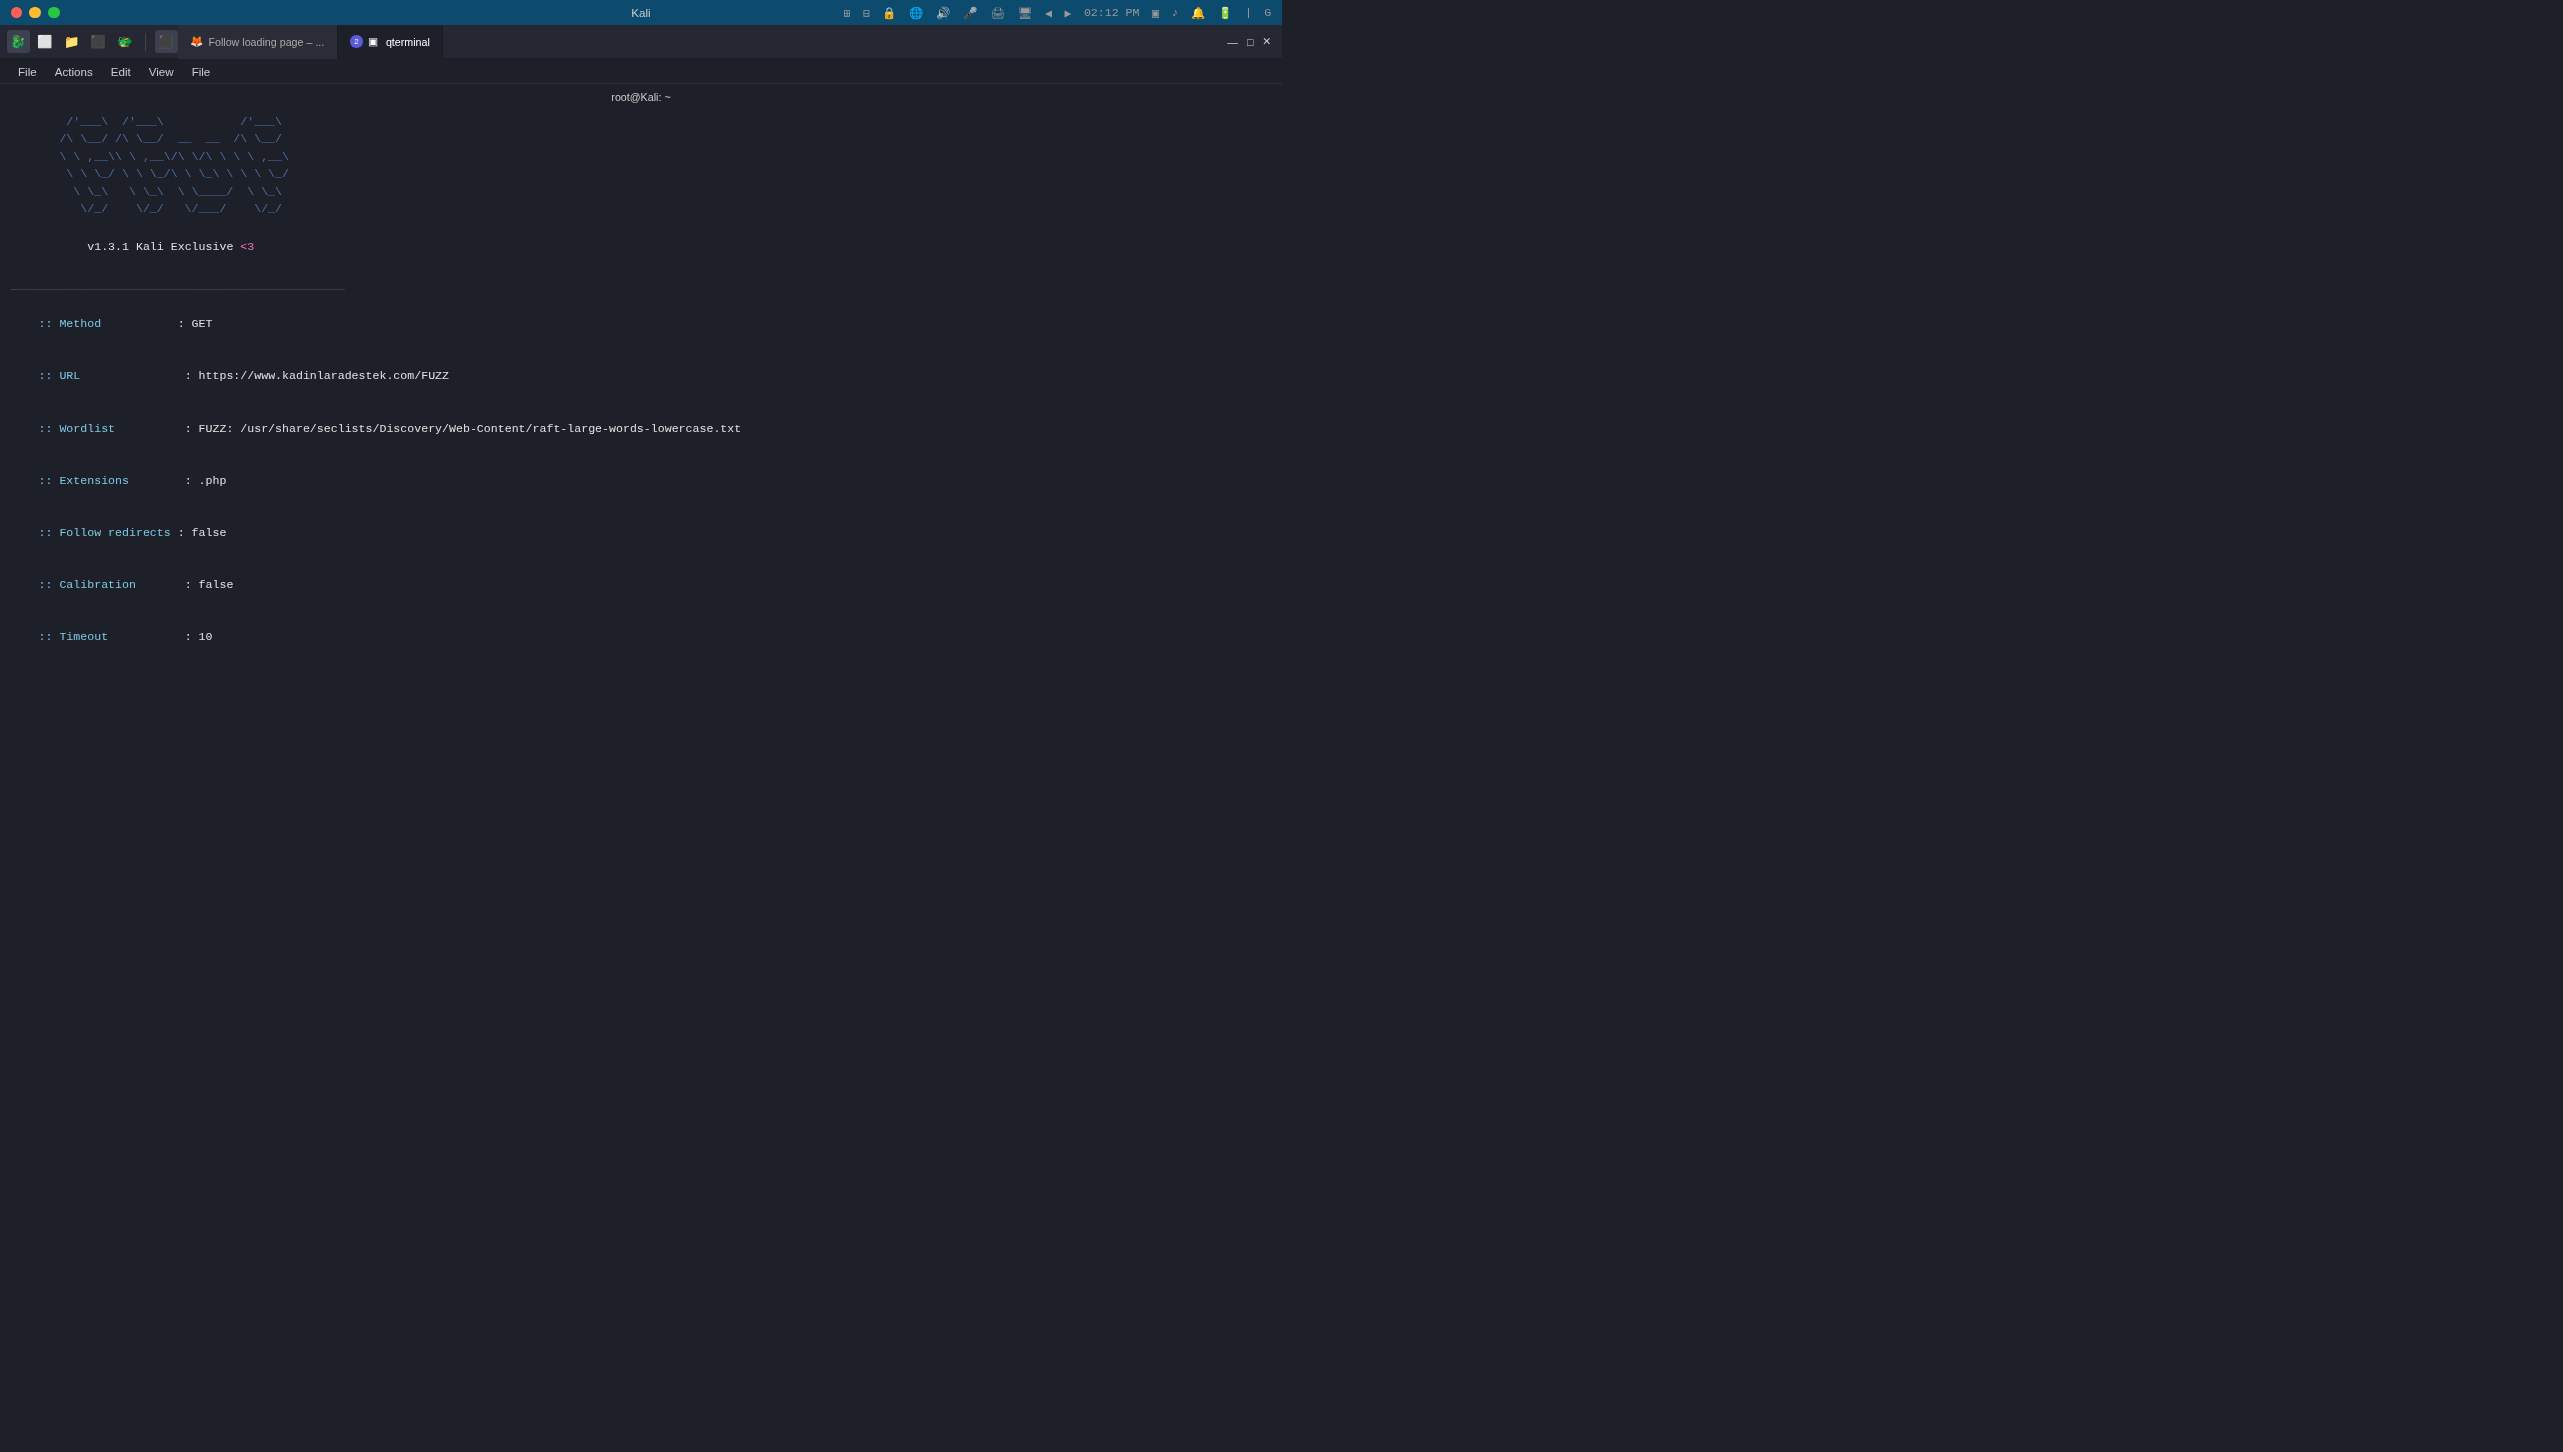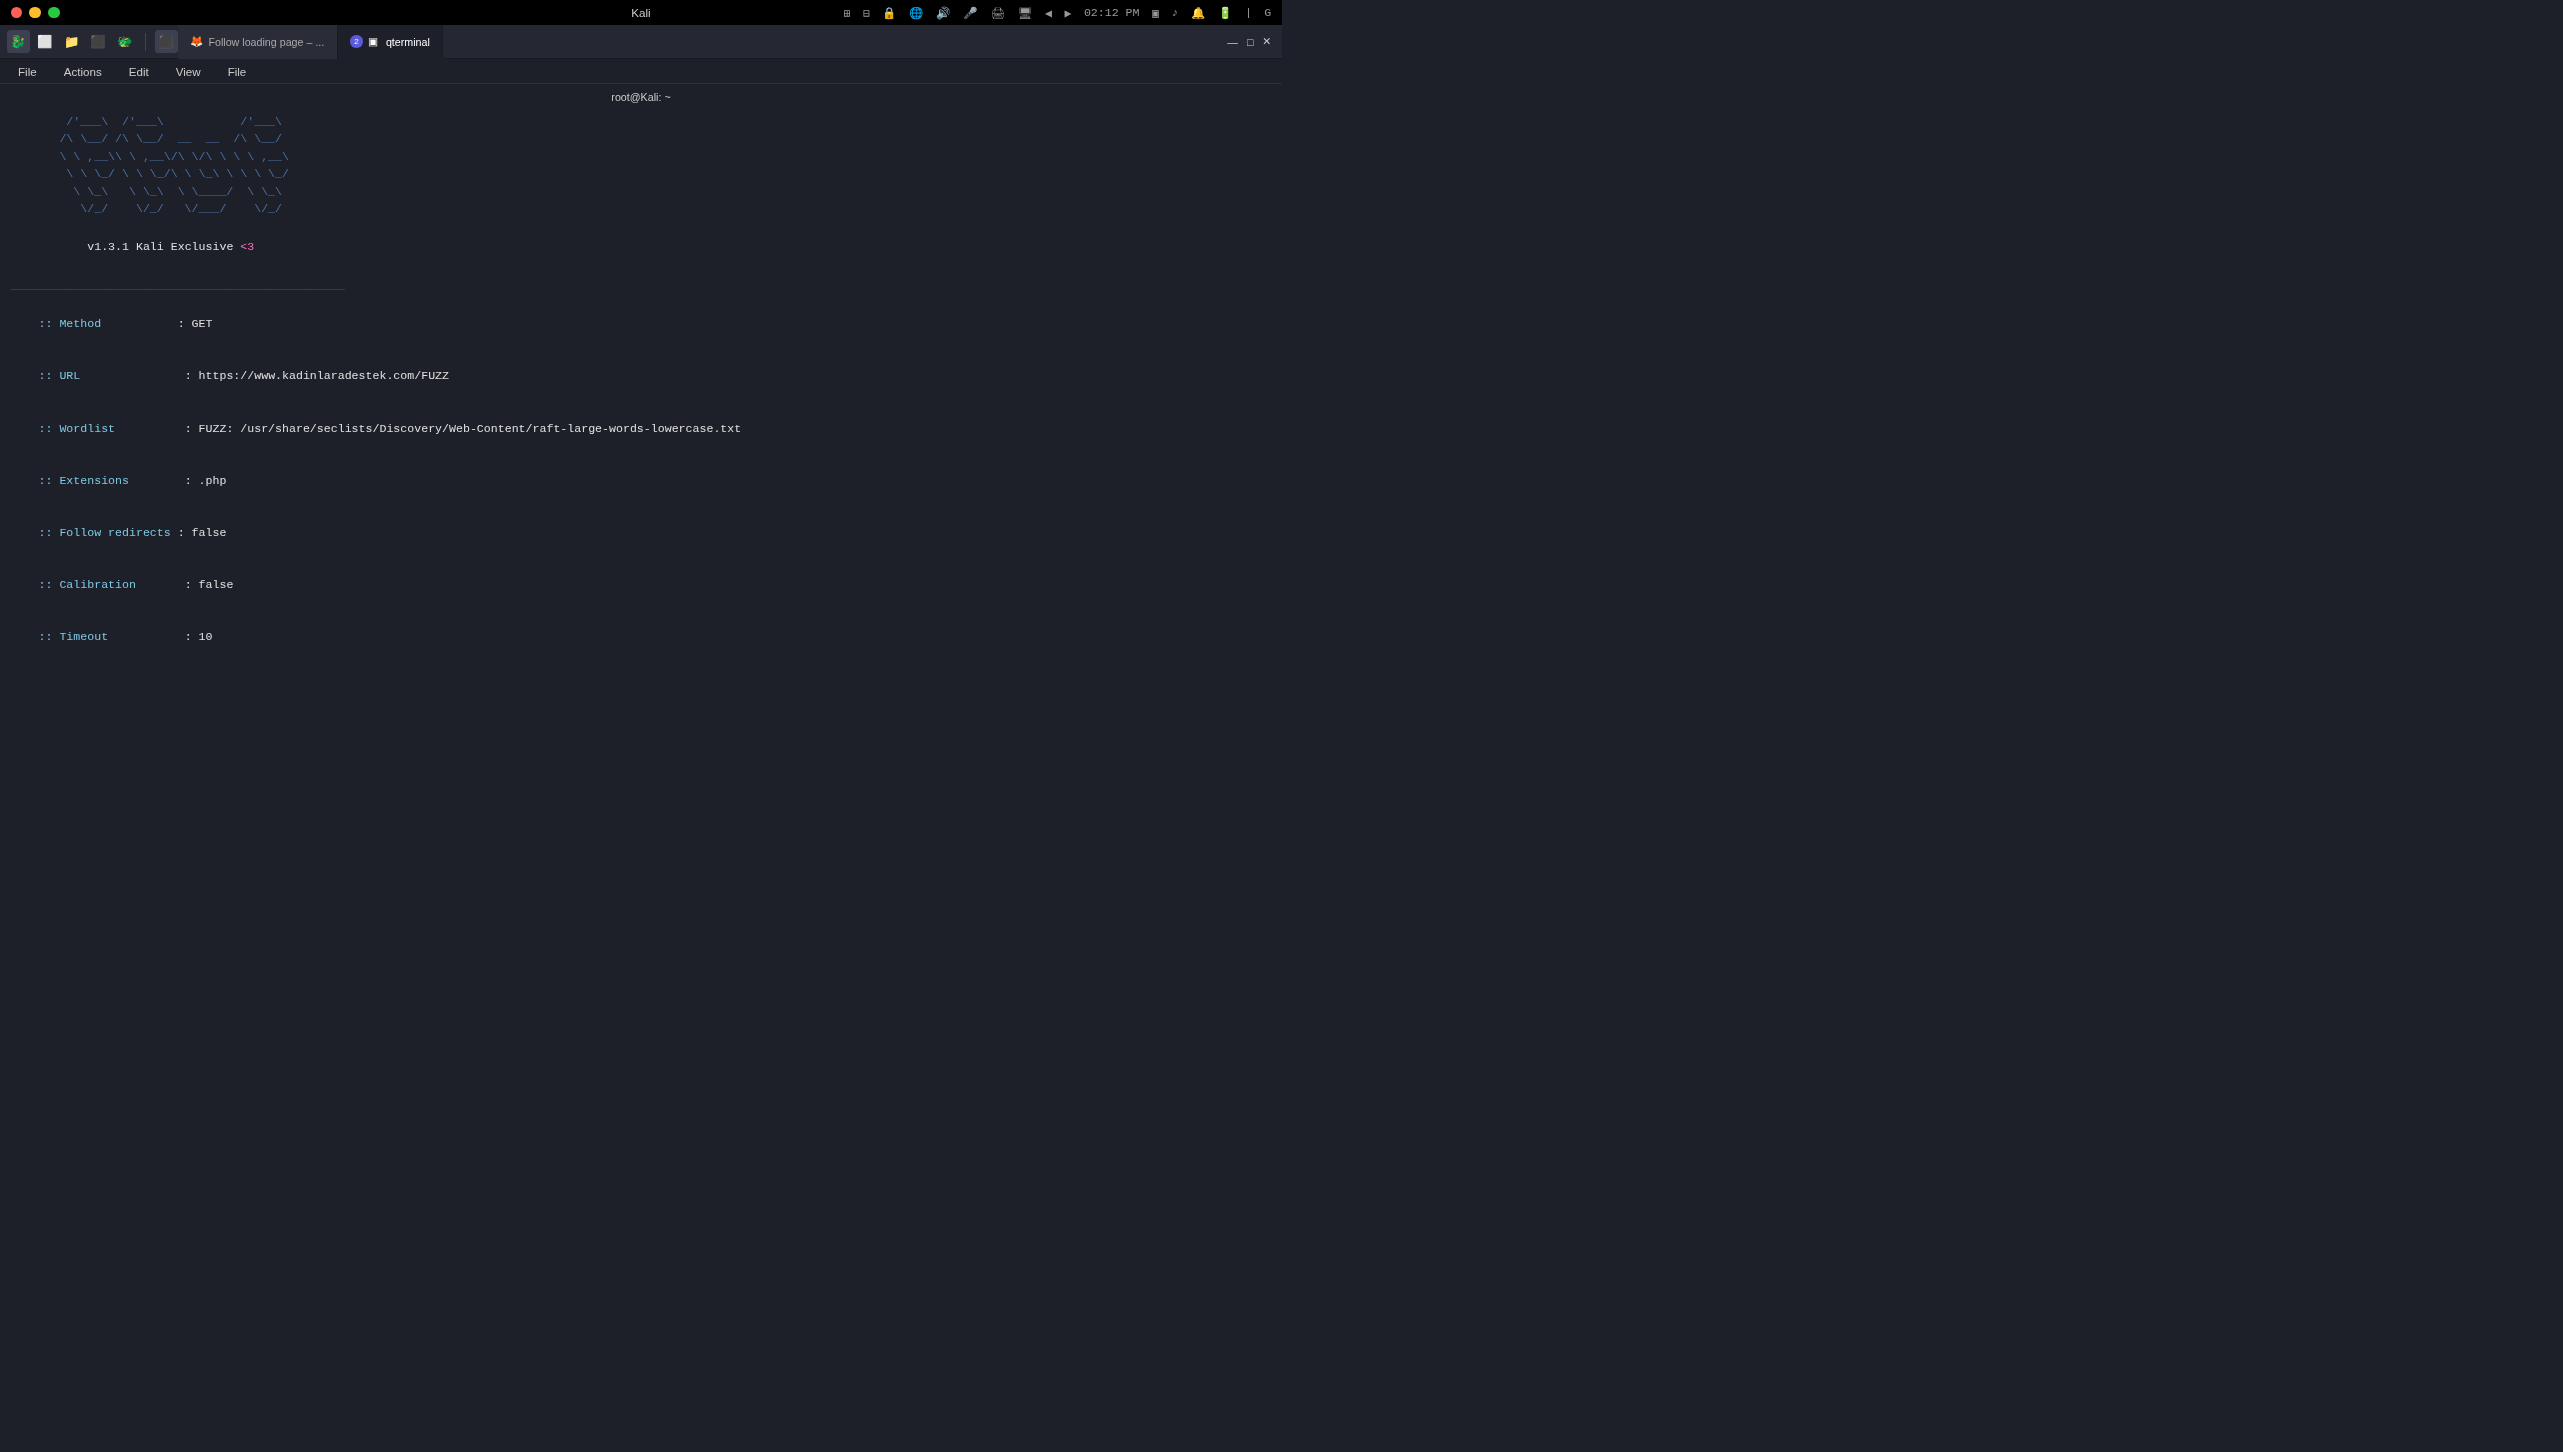--- a/index.html
+++ b/index.html
@@ -9,21 +9,21 @@
       background: #1e2029;
       font-family: 'Courier New', Courier, monospace;
       overflow: hidden;
       position: relative;
     }
 
     
     .titlebar {
       width: 100%;
       height: 25px;
-      background: #000000;
+      background: #0c4a6e;
       display: flex;
       align-items: center;
       justify-content: center;
       position: relative;
     }
     .titlebar-buttons {
       position: absolute;
       left: 10.7px;
       display: flex;
       gap: 7.1px;
@@ -144,21 +144,21 @@
     }
 
     
     .menubar {
       width: 100%;
       height: 25px;
       background: #1e2029;
       display: flex;
       align-items: center;
       padding-left: 9px;
-      gap: 9px;
+      gap: 0;
       border-bottom: 0.9px solid #2d2f3a;
     }
     .menu-item {
       color: #ccc;
       font-family: -apple-system, sans-serif;
       font-size: 11.6px;
       padding: 0 9px;
       height: 100%;
       display: flex;
       align-items: center;

